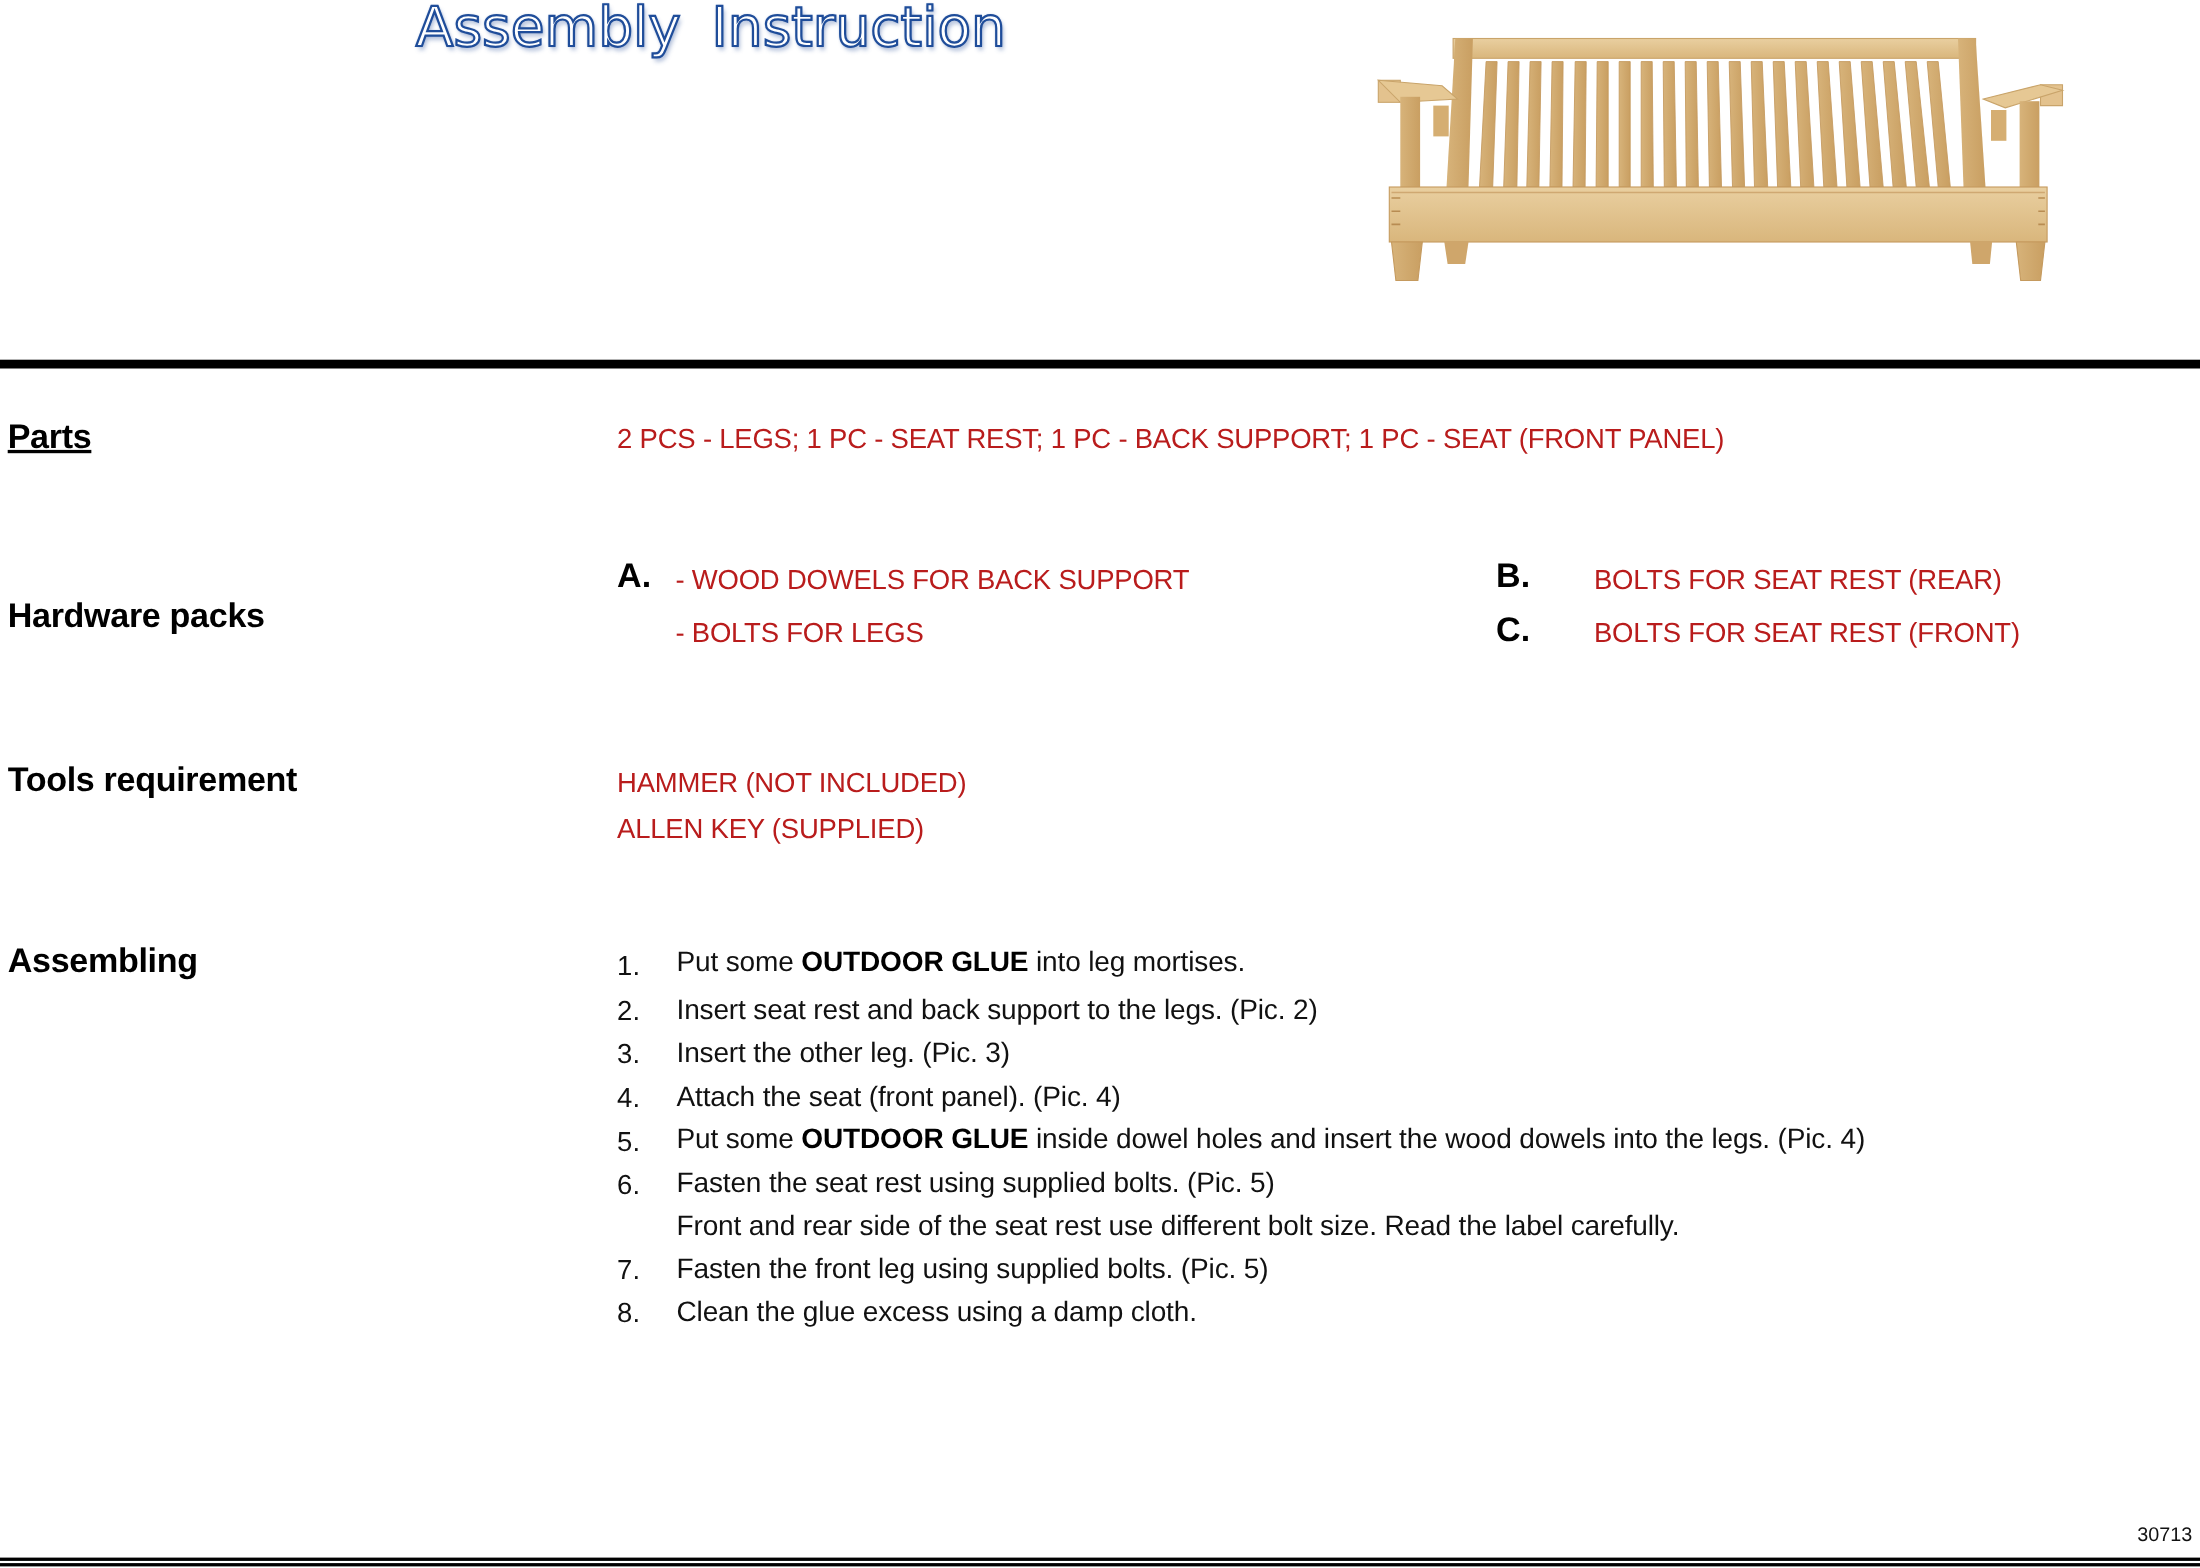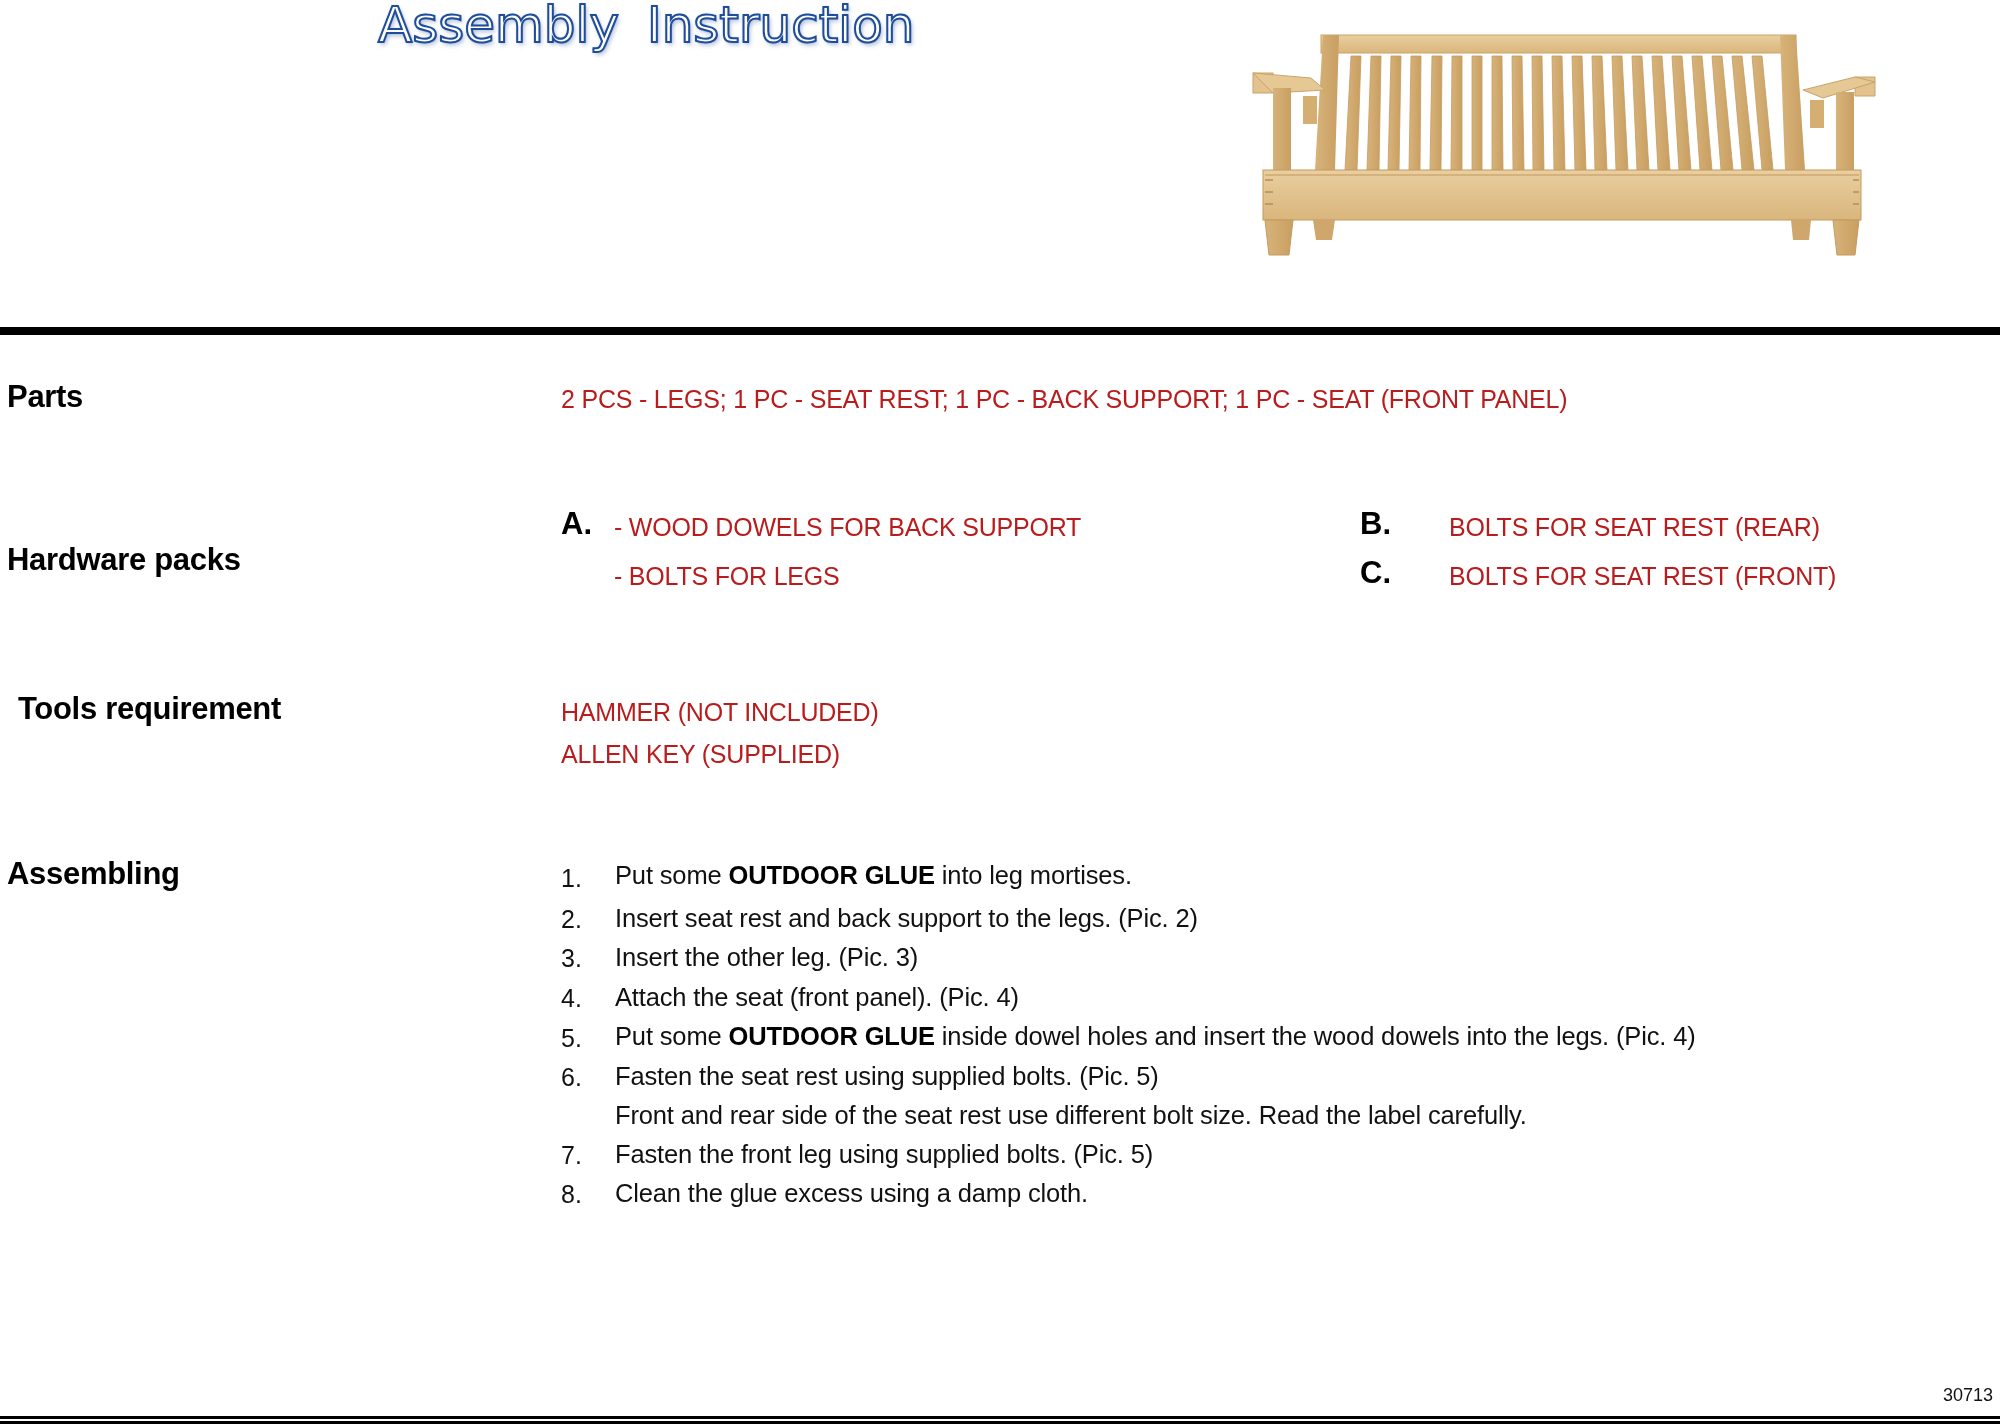--- a/index.html
+++ b/index.html
@@ -105,33 +105,33 @@
   </g>
 
   <polygon points="22,190 50,190 46,225 26,225" fill="url(#woodDark)" stroke="#c59a5e" stroke-width="1"></polygon>
   <polygon points="70,190 92,190 89,210 73,210" fill="#cfa66b"></polygon>
   <polygon points="590,190 616,190 612,225 594,225" fill="url(#woodDark)" stroke="#c59a5e" stroke-width="1"></polygon>
   <polygon points="548,190 568,190 566,210 550,210" fill="#cfa66b"></polygon>
 </svg>
 
 <div class="abs rule-top"></div>
 
-<div class="abs label" style="top:379px;">Parts</div>
+<div class="abs label" style="top:379px;text-decoration:underline;">Parts</div>
 <div class="abs txt" style="left:561px; top:385px;">2 PCS - LEGS;   1 PC - SEAT REST;   1 PC - BACK SUPPORT;  1 PC - SEAT (FRONT PANEL)</div>
 
 <div class="abs label" style="top:514px;margin-top:28px;">Hardware packs</div>
 <div class="abs pack-letter" style="left:561px; top:506px;">A.</div>
 <div class="abs txt" style="left:614px; top:513px;">- WOOD DOWELS FOR BACK SUPPORT</div>
 <div class="abs txt" style="left:614px; top:562px;">- BOLTS FOR LEGS</div>
 <div class="abs pack-letter" style="left:1360px; top:506px;">B.</div>
 <div class="abs txt" style="left:1449px; top:513px;">BOLTS FOR SEAT REST (REAR)</div>
 <div class="abs pack-letter" style="left:1360px; top:555px;">C.</div>
 <div class="abs txt" style="left:1449px; top:562px;text-align:right;">BOLTS FOR SEAT REST (FRONT)</div>
 
-<div class="abs label" style="top:691px;margin-left:11px;">Tools requirement</div>
+<div class="abs label" style="top:691px;">Tools requirement</div>
 <div class="abs txt" style="left:561px; top:698px;">HAMMER (NOT INCLUDED)</div>
 <div class="abs txt" style="left:561px; top:740px;">ALLEN KEY (SUPPLIED)</div>
 
 <div class="abs label" style="top:856px;">Assembling</div>
 
 <div class="abs num" style="left:561px; top:864px;">1.</div>
 <div class="abs step" style="left:615px; top:861px;"><span>Put some </span><b>OUTDOOR GLUE</b><span> into leg mortises.</span></div>
 
 <div class="abs num" style="left:561px; top:905px;">2.</div>
 <div class="abs step" style="left:615px; top:904px;">Insert seat rest and back support to the legs. (Pic. 2)</div>

